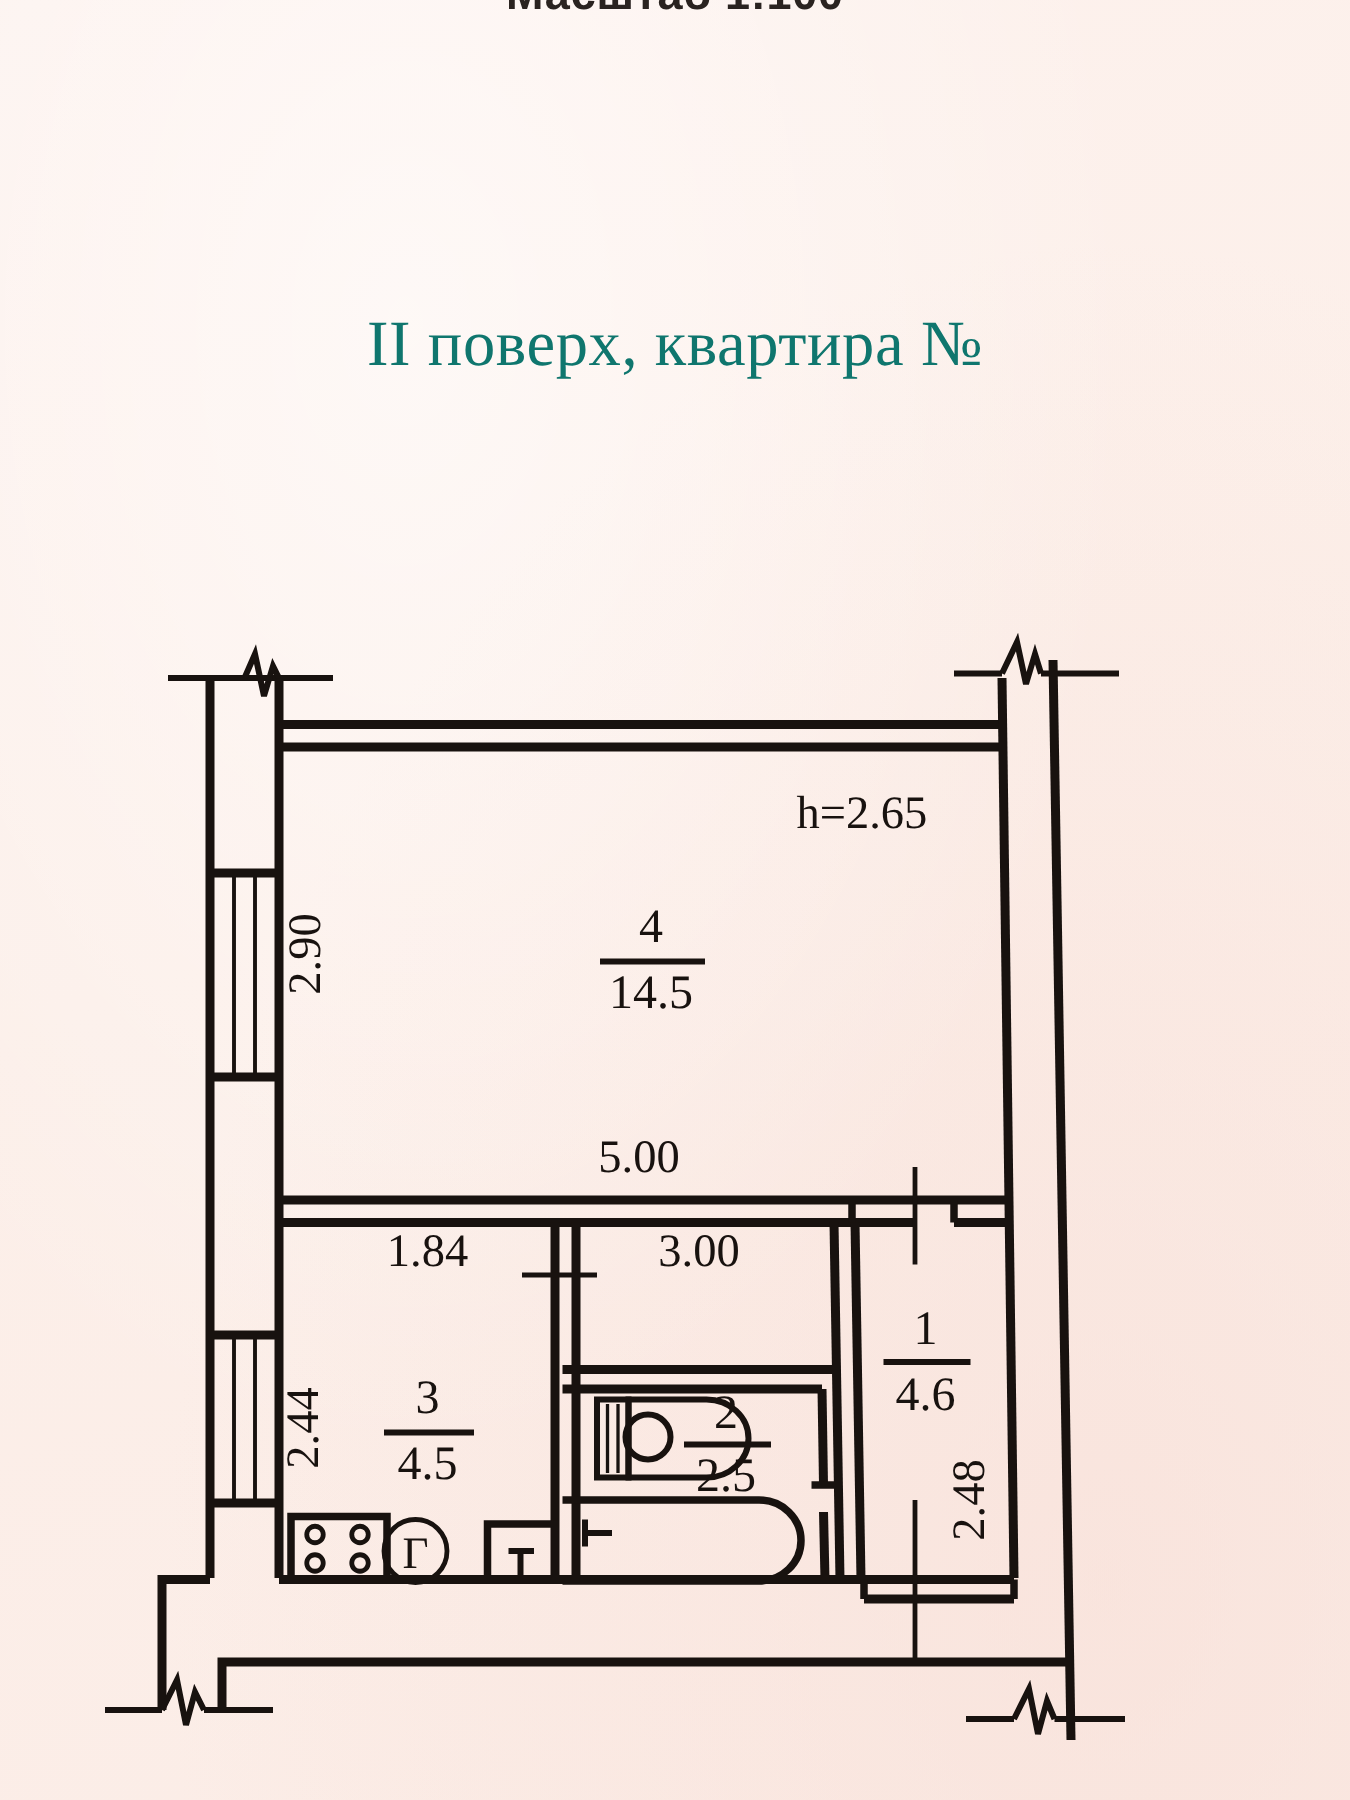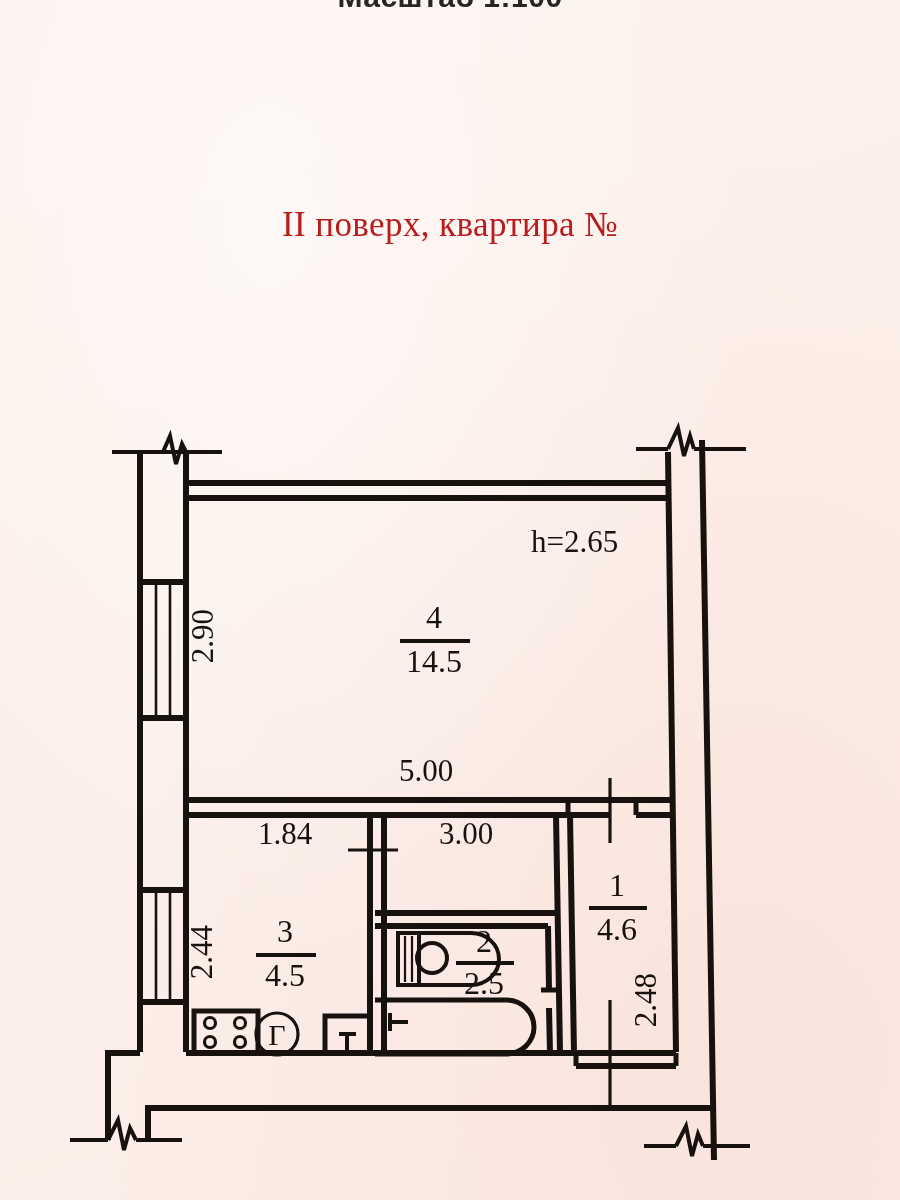--- a/index.html
+++ b/index.html
@@ -34,23 +34,23 @@
     color:#2a2320;
     white-space:nowrap;
     overflow:hidden;
     height:32px;
   }
   
   .plan-title{
     position:absolute;
     left:0;right:0;top:205px;
     text-align:center;
-    font-size:35px;
+    font-size:43px;
     letter-spacing:.4px;
-    color:#b91c1c;
+    color:#0f766e;
     white-space:nowrap;
   }
   
   svg.plan{position:absolute;left:0;top:0;width:900px;height:1200px;}
   .lbl{
     font-family:"Liberation Serif","DejaVu Serif",serif;
     fill:#18120f;
   }
 </style>
 </head>

